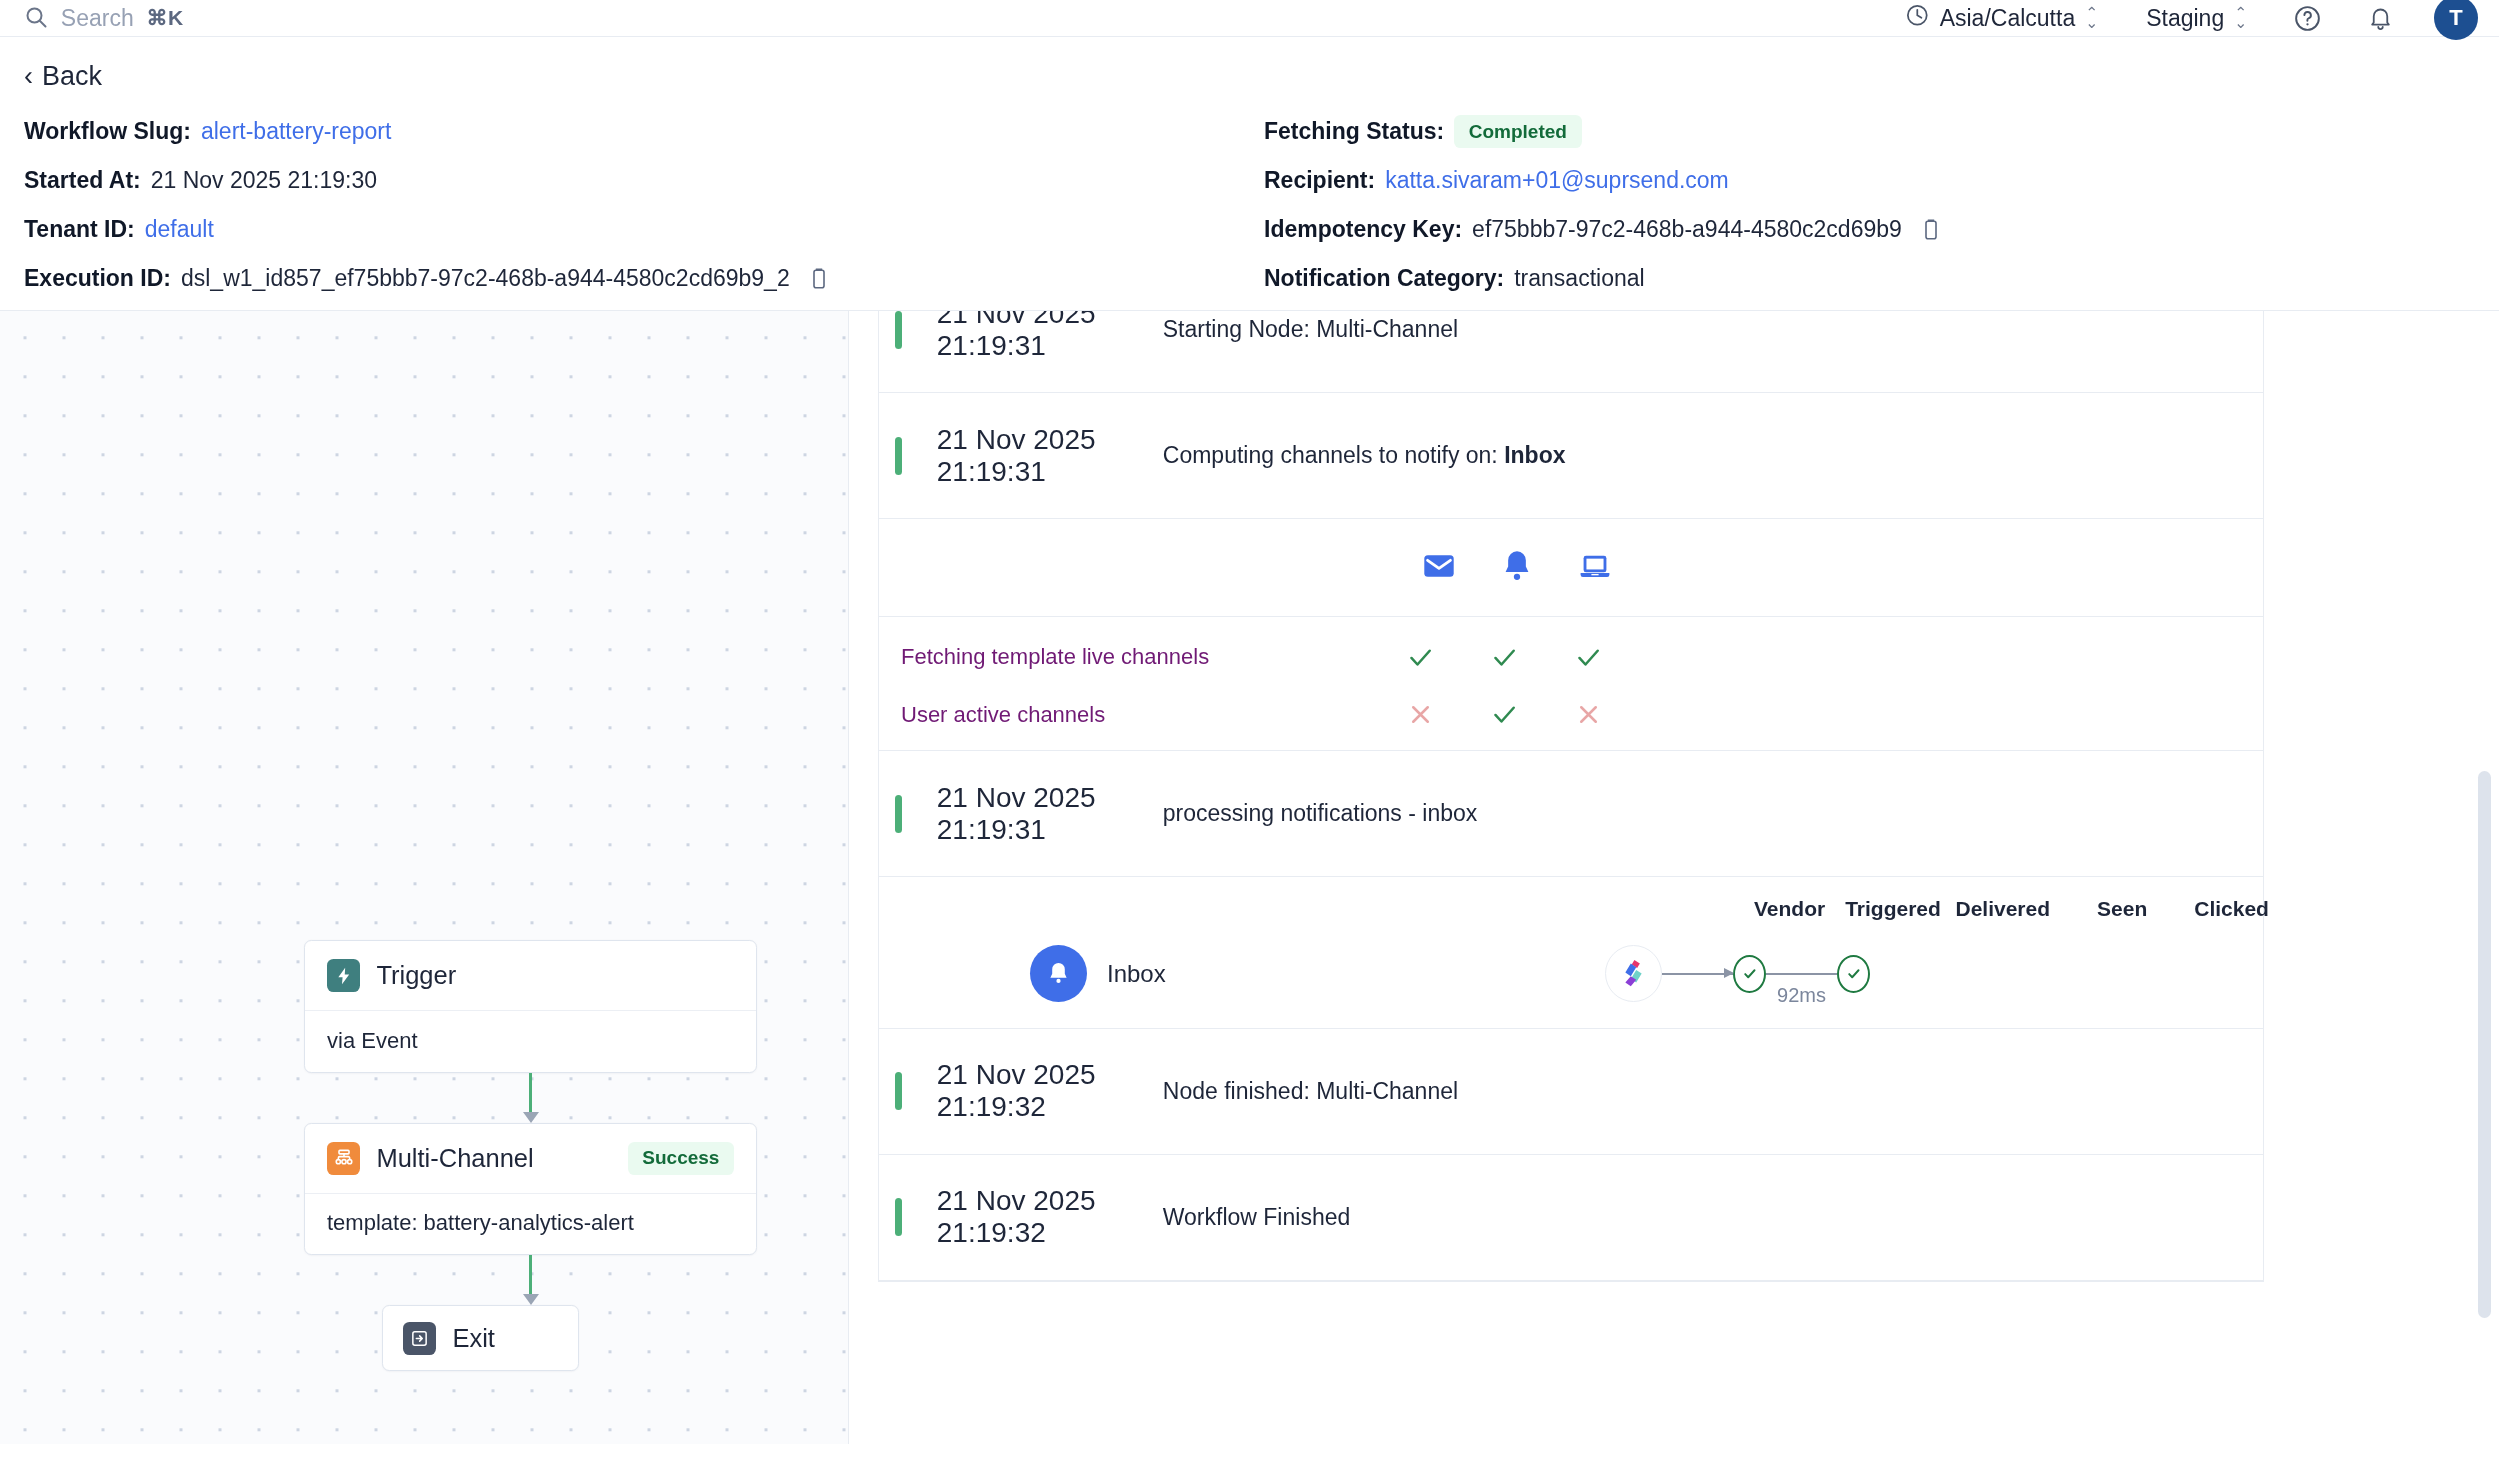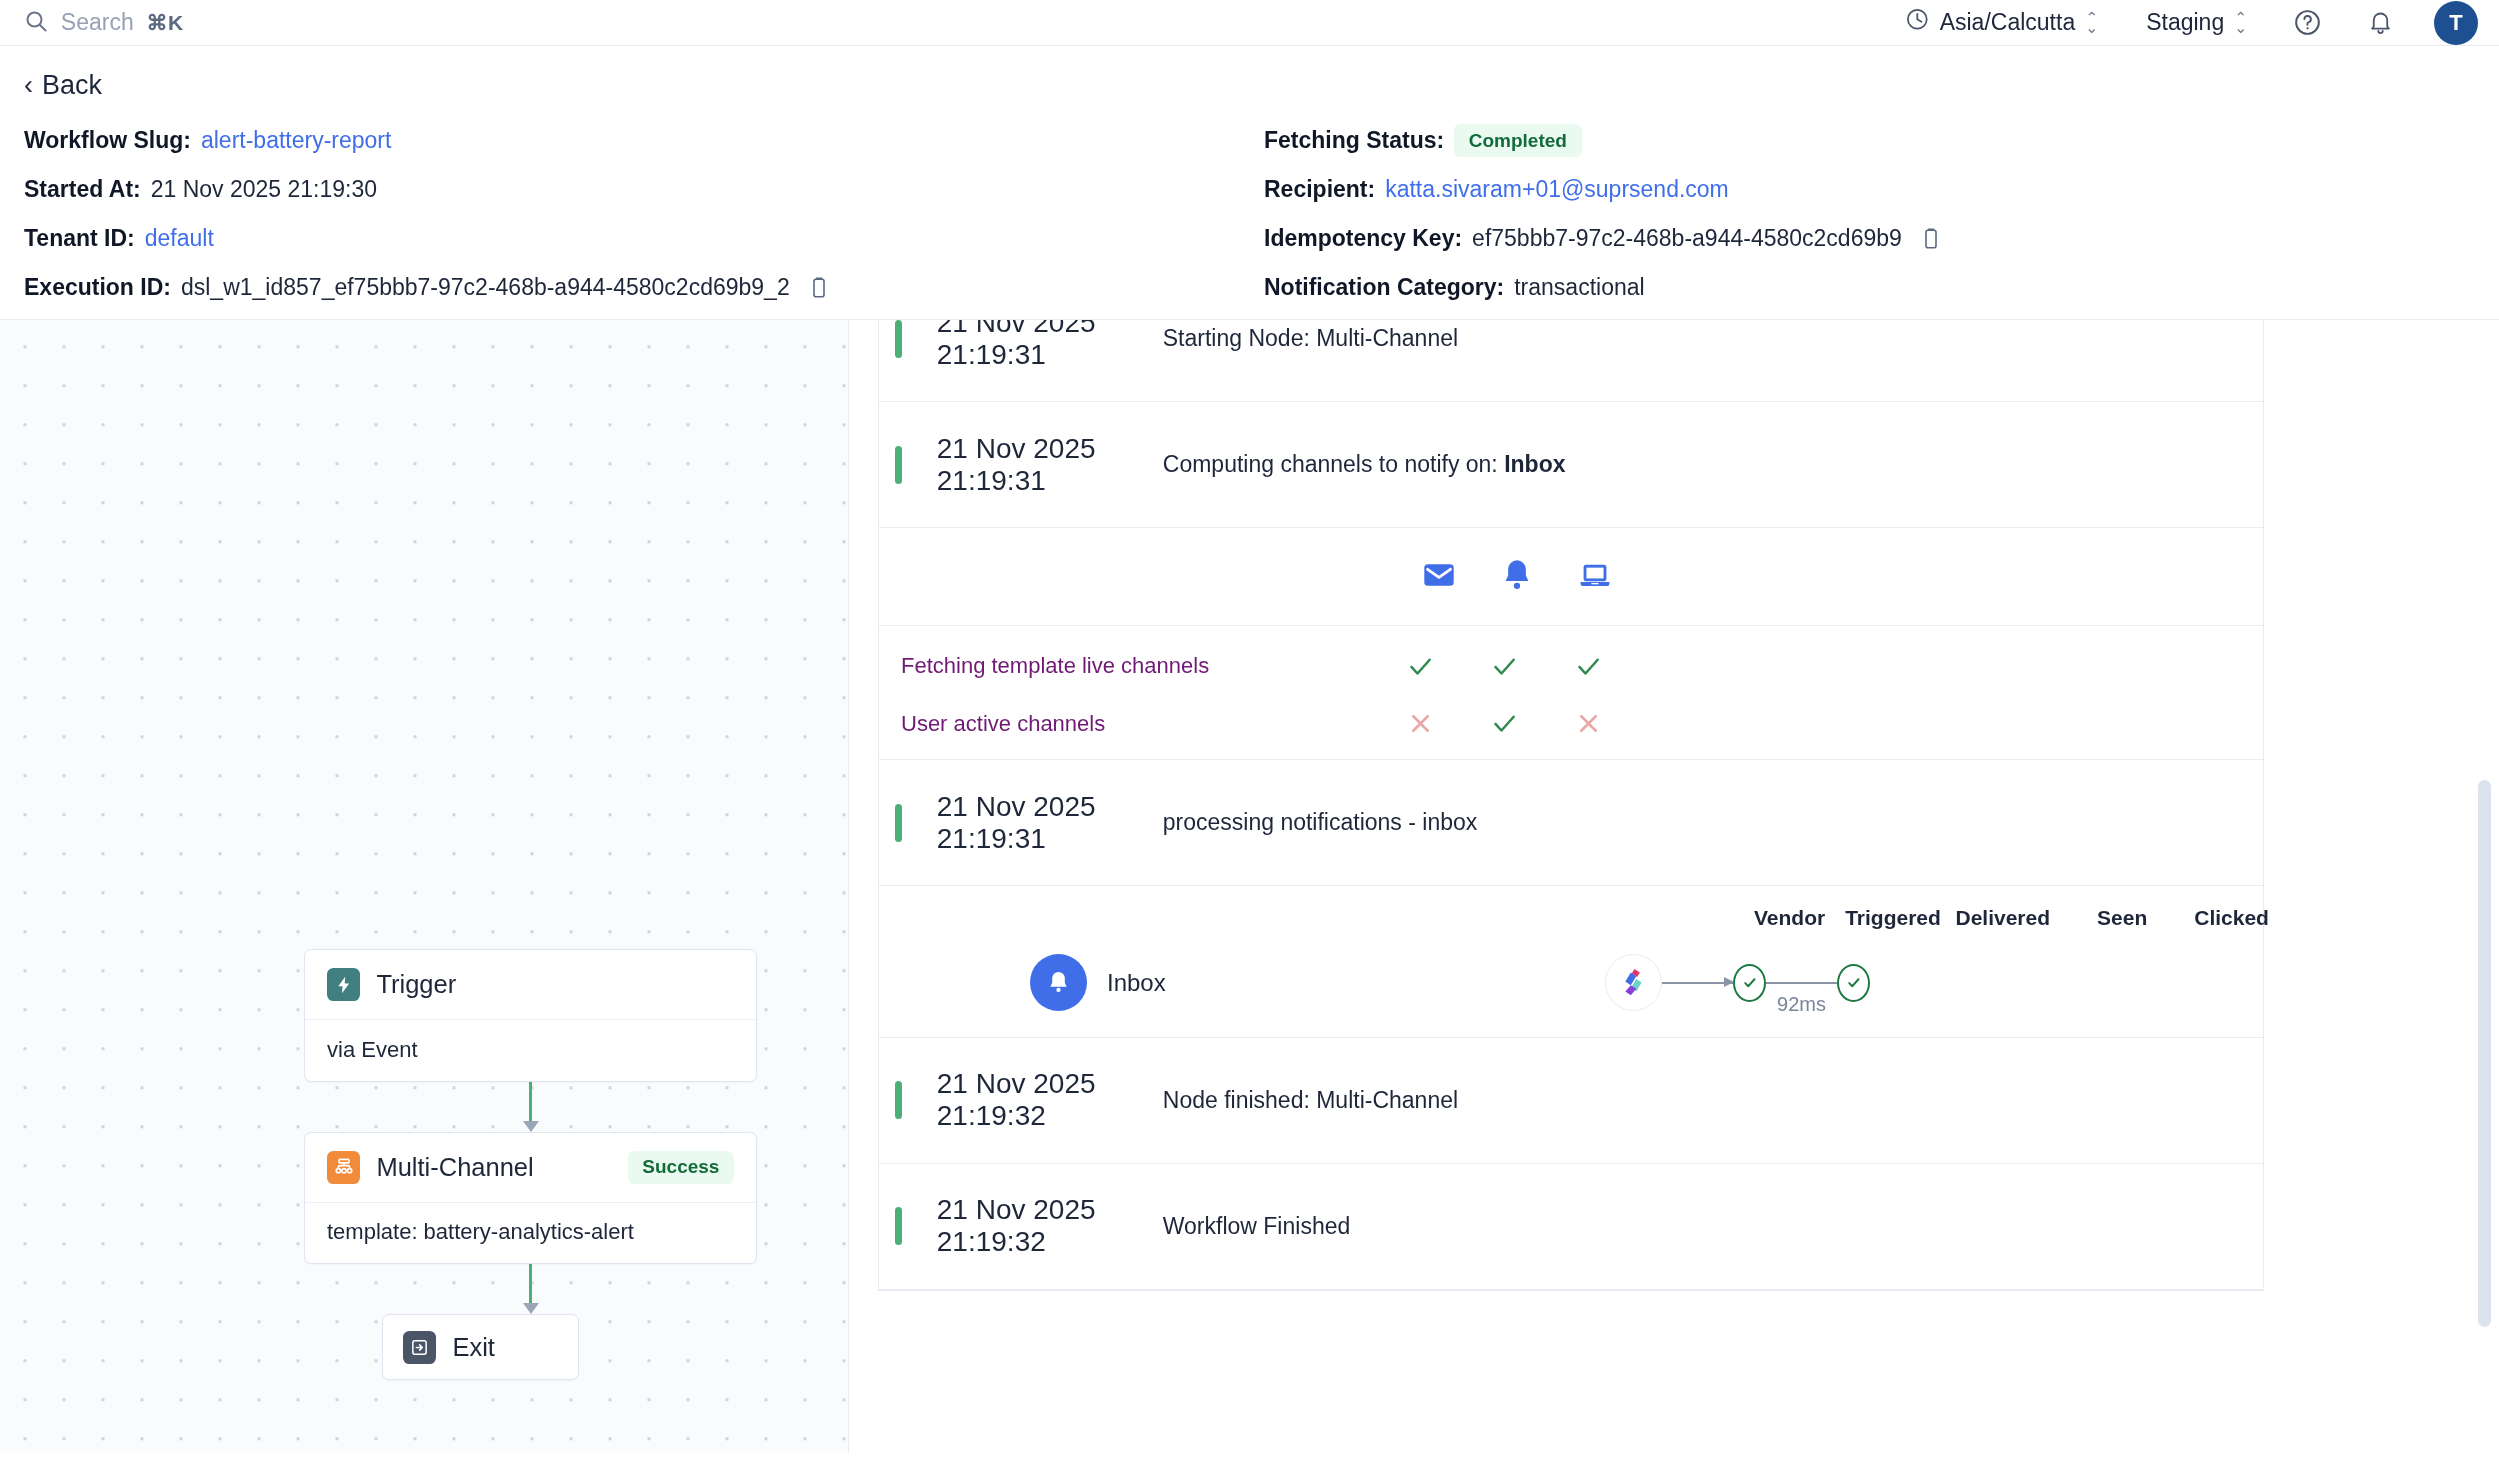--- a/index.html
+++ b/index.html
@@ -7,21 +7,21 @@
   html, body {
     width: 2500px; height: 1480px;
     background: #ffffff;
     font-family: "Liberation Sans", sans-serif;
     color: #1e2639;
     overflow: hidden;
   }
 
   
   .topbar {
-    height: 46px;
+    height: 37px;
     display: flex;
     align-items: center;
     border-bottom: 0.9px solid #e8ecf2;
     padding: 0 22px 0 24px;
     background: #fff;
   }
   .search-box { display: flex; align-items: center; gap: 12.8px; }
   .search-text { color: #97a1b4; font-size: 23px; }
   .search-kbd { color: #5c6880; font-size: 21px; font-weight: 600; letter-spacing: 0.5px; }
   .topbar-spacer { flex: 1; }

